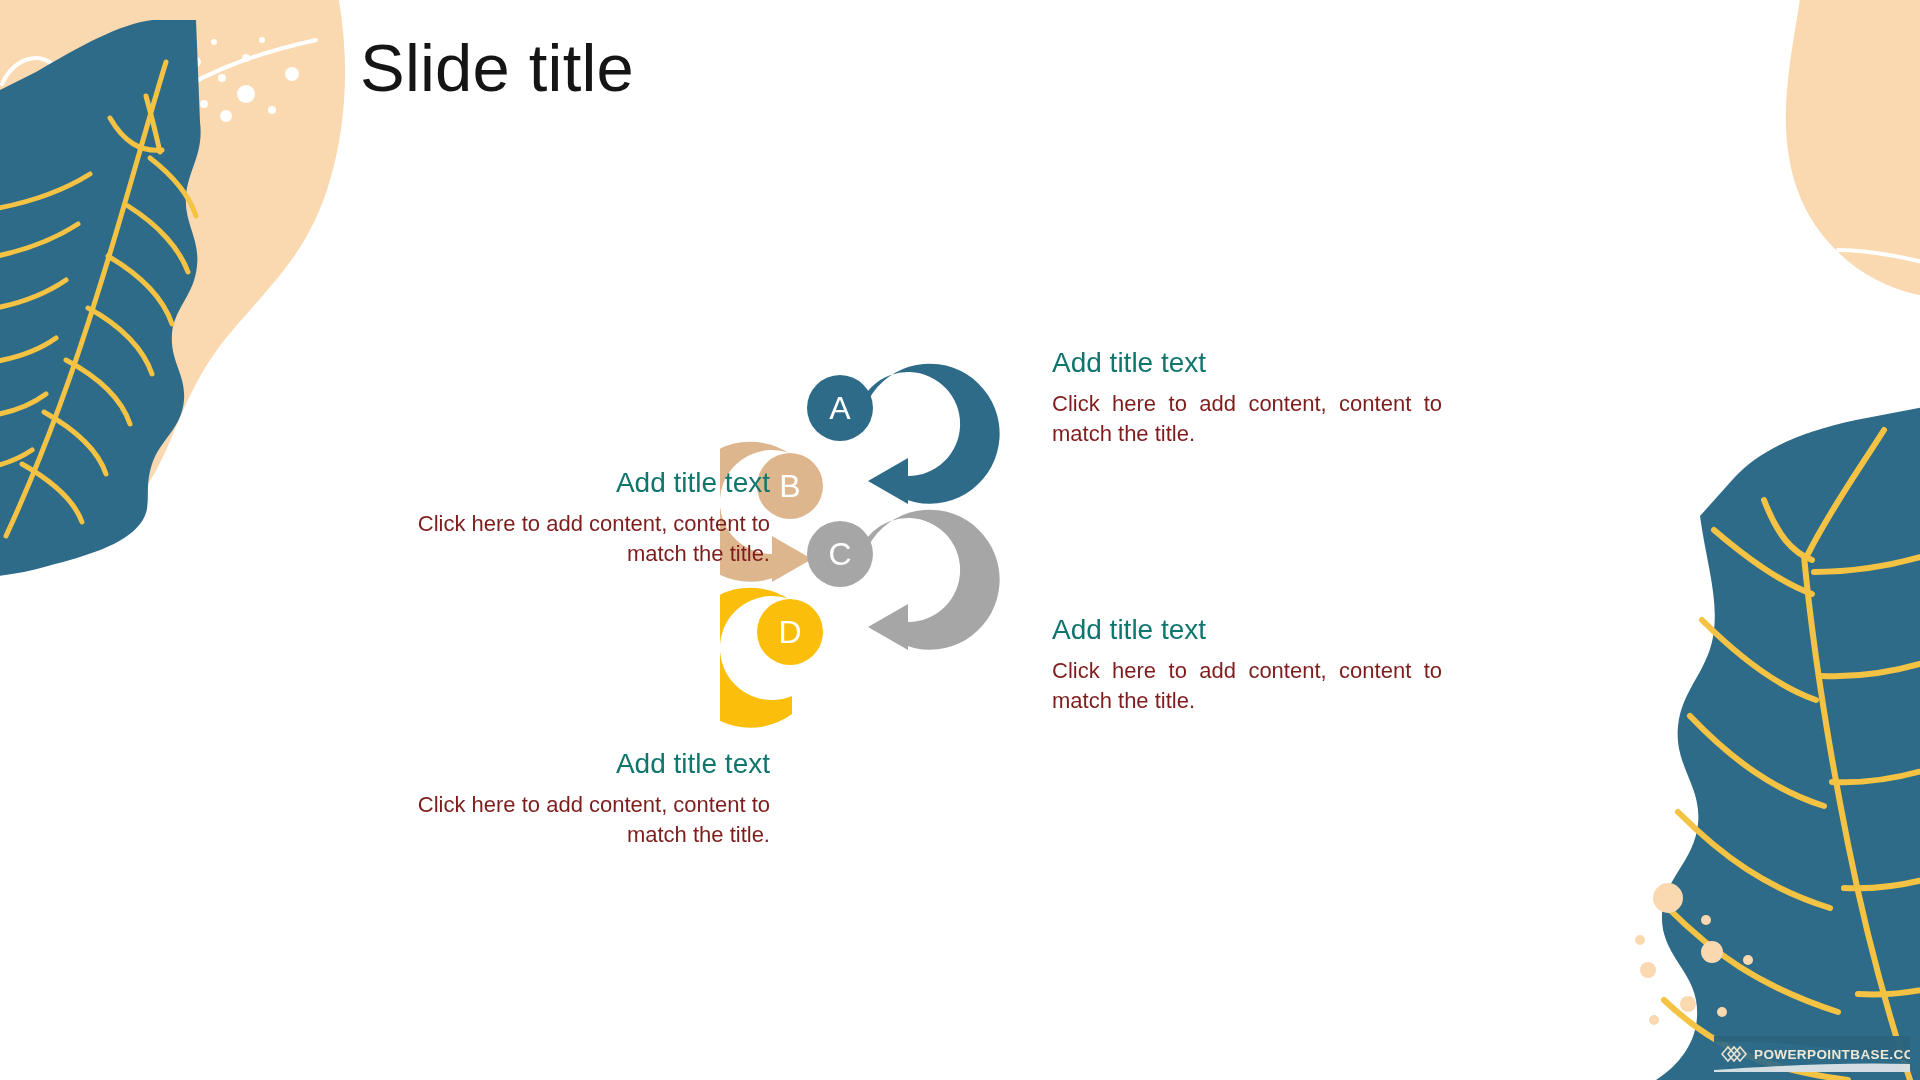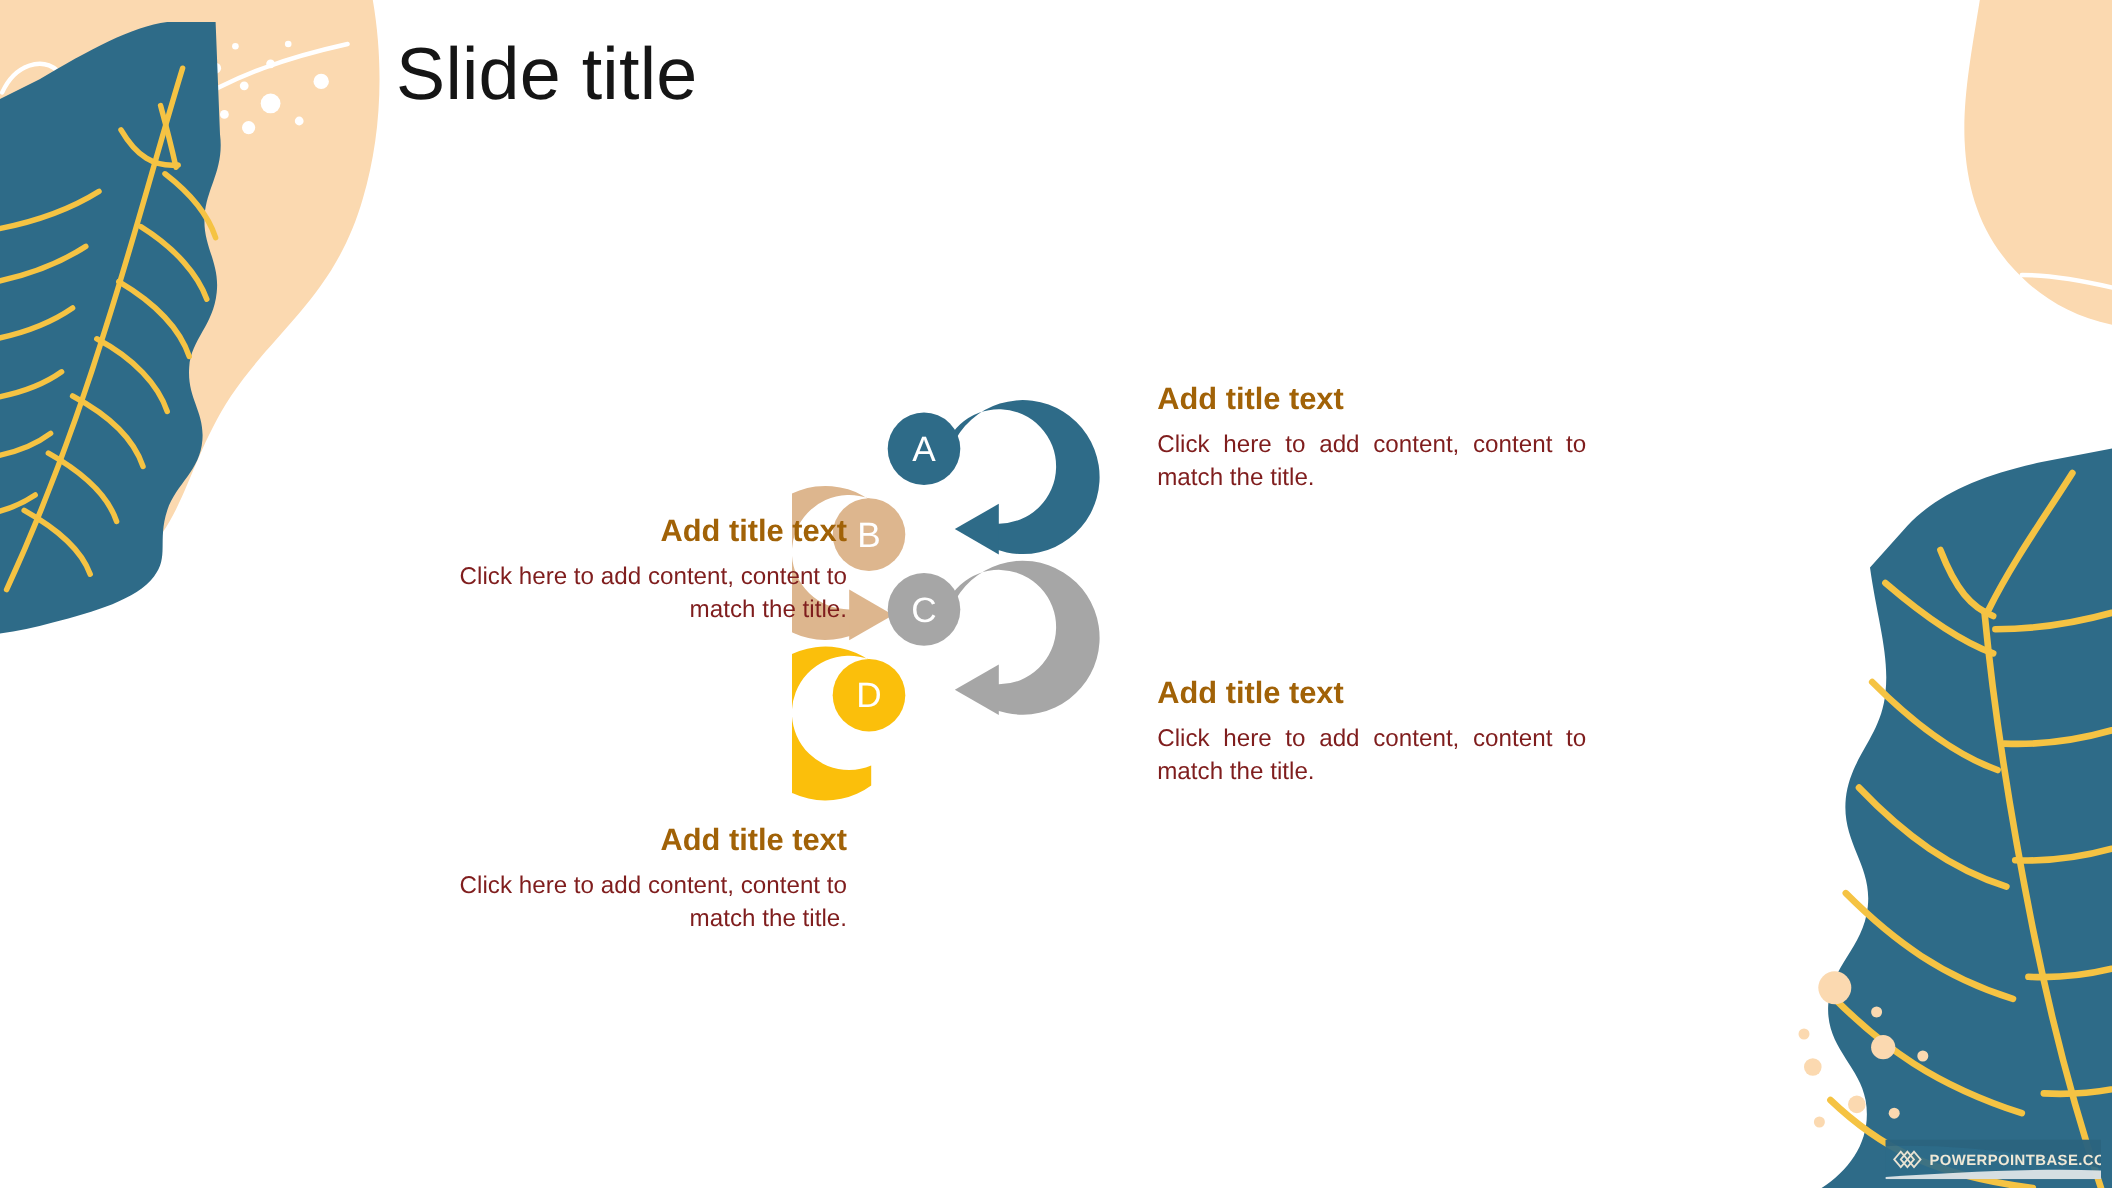--- a/index.html
+++ b/index.html
@@ -47,22 +47,22 @@
     height: 600px;
   }
 
   
   .text-block {
     position: absolute;
     width: 390px;
   }
   .text-block .tb-title {
     font-size: 28px;
-    font-weight: bold;
-    color: #a16207;
+    font-weight: normal;
+    color: #0f766e;
     line-height: 1.28;
     margin: 0 0 8px 0;
   }
   .text-block .tb-body {
     font-size: 22px;
     font-weight: 400;
     color: #7f1d1d;
     line-height: 1.38;
     margin: 0;
   }

